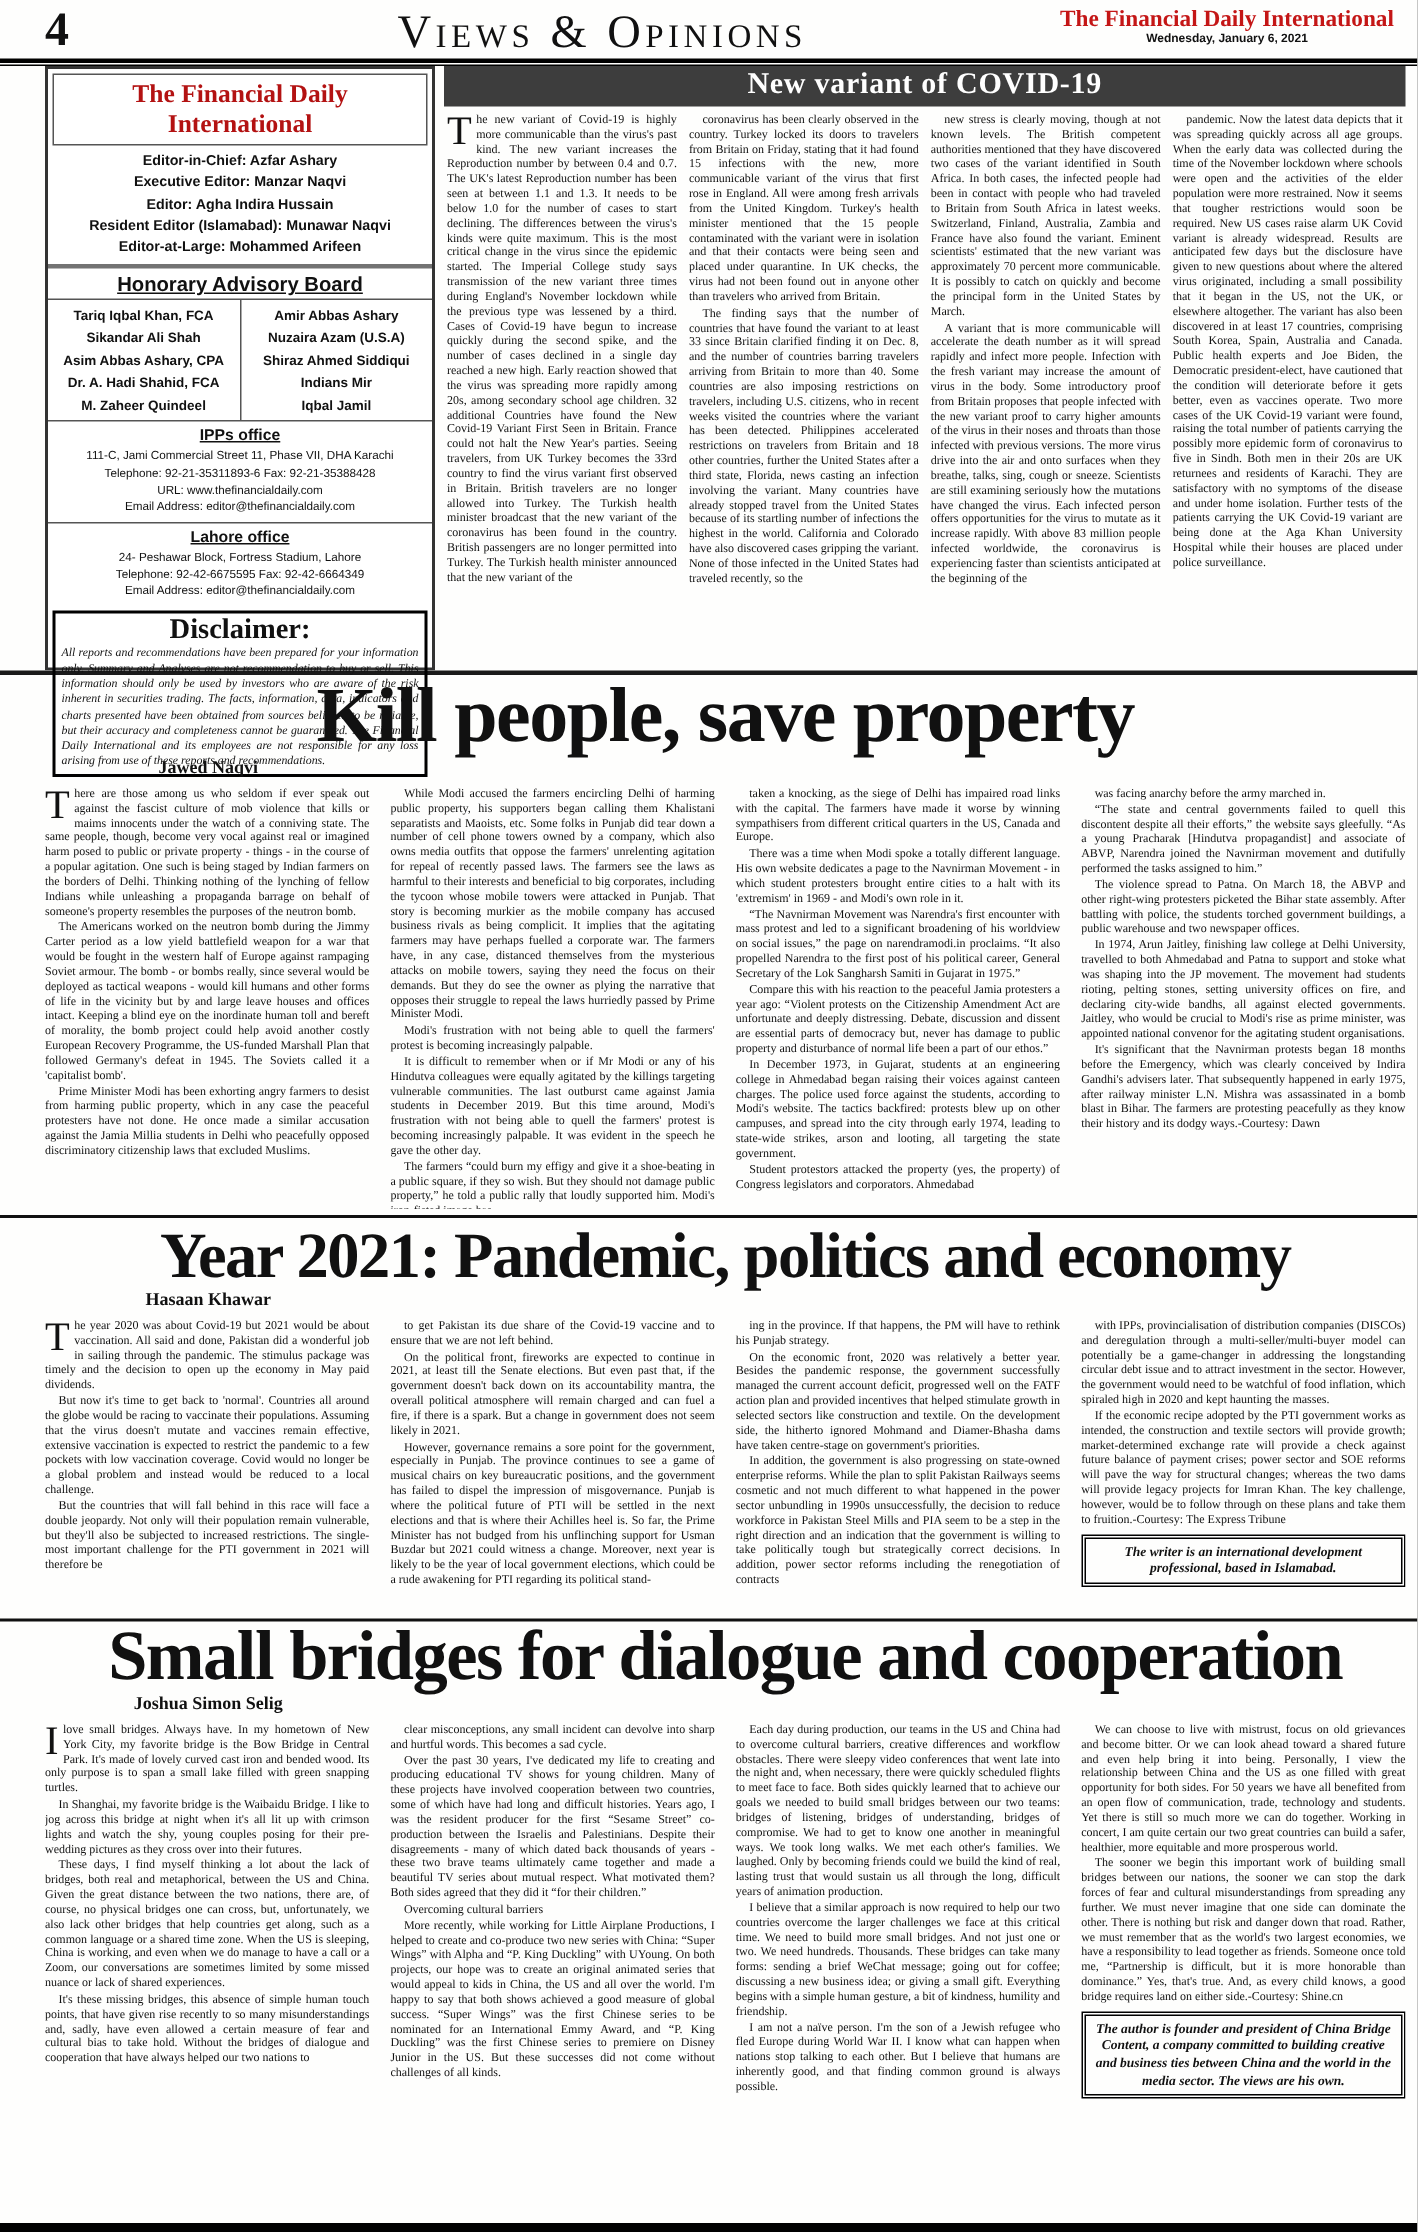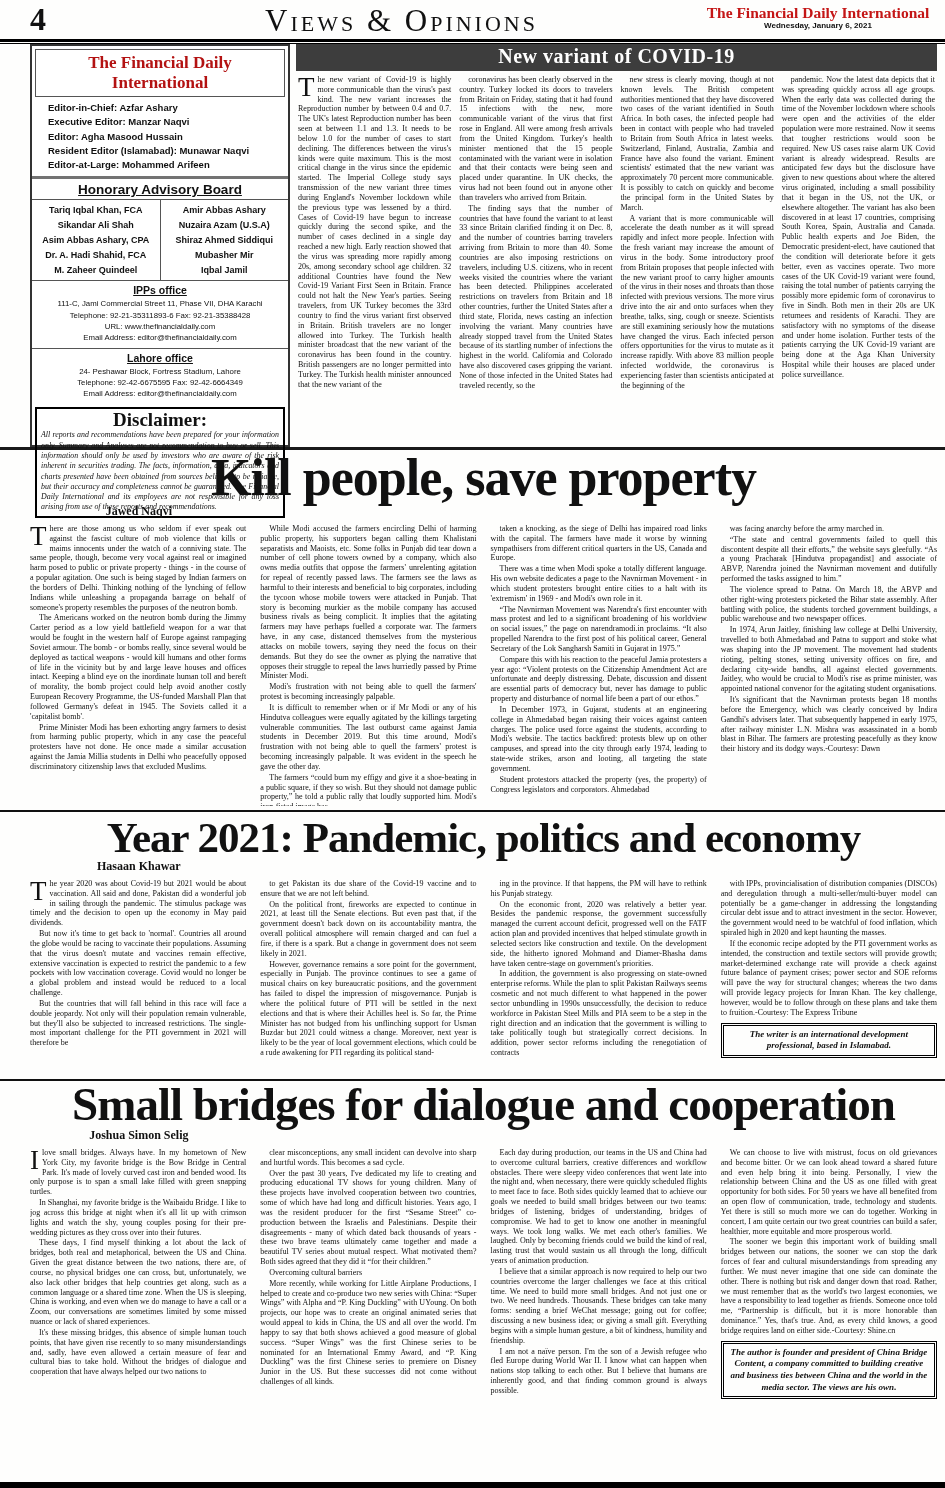--- a/index.html
+++ b/index.html
@@ -16,21 +16,21 @@
   .brand { width:230px; text-align:center; }
   .brand-name { color:#c41616; font-weight:bold; font-size:15.5px; line-height:1.05; }
   .brand-date { font-family:"Liberation Sans", sans-serif; font-weight:bold; font-size:8px; }
   .header-rule { border-top:3px solid #000; border-bottom:1px solid #000; height:5px; margin:0; }
 
   
   .top-region { display:flex; gap:6px; padding:0 8px 0 30px; height:406px; border-bottom:3px solid #1a1a1a; }
   .masthead { width:260px; border:2px solid #333; font-family:"Liberation Sans", sans-serif; background:#fff; }
   .m-title { border:1px solid #555; margin:3px 3px 2px; padding:3px 2px; text-align:center; color:#b31212;
              font-family:"Liberation Serif", serif; font-weight:bold; font-size:17px; }
-  .m-editors { text-align:left; font-weight:bold; font-size:9.5px; line-height:1.5; padding:2px 16px 4px; }
+  .m-editors { text-align:center; font-weight:bold; font-size:9.5px; line-height:1.5; padding:2px 16px 4px; }
   .m-adv-title { text-align:center; font-weight:bold; font-size:13.5px; text-decoration:underline; border-top:3px solid #737373; padding:3px 0 2px; }
   .m-adv-cols { display:flex; border-top:1px solid #555; }
   .m-adv-col { flex:1; text-align:center; font-weight:bold; font-size:9px; line-height:1.65; padding:3px 1px; }
   .m-adv-col + .m-adv-col { border-left:1px solid #555; }
   .m-office-title { text-align:center; font-weight:bold; font-size:10.5px; text-decoration:underline; border-top:1px solid #555; padding:3px 0 1px; }
   .m-office-lines { padding:1px 2px 4px; }
   .m-office-lines div { font-size:7.8px; line-height:1.45; text-align:center; }
   .disclaimer { border:2px solid #000; margin:3px 3px 3px; padding:1px 4px 3px; }
   .disclaimer-title { font-family:"Liberation Serif", serif; font-weight:bold; font-size:19px; text-align:center; line-height:1.1; }
   .disclaimer-text { font-family:"Liberation Serif", serif; font-style:italic; font-size:7.9px; line-height:1.3; text-align:justify; }
@@ -76,38 +76,38 @@
     </div>
   </div>
   <div class="header-rule"></div>
 
   <div class="top-region">
     <div class="masthead">
       <div class="m-title">The Financial Daily International</div>
       <div class="m-editors">
           <div>Editor-in-Chief: Azfar Ashary</div>
           <div>Executive Editor: Manzar Naqvi</div>
-          <div>Editor: Agha Masood Hussain</div>
+          <div>Editor: Agha Indira Hussain</div>
           <div>Resident Editor (Islamabad): Munawar Naqvi</div>
           <div>Editor-at-Large: Mohammed Arifeen</div>
         </div>
       <div class="m-adv-title">Honorary Advisory Board</div>
       <div class="m-adv-cols">
         <div class="m-adv-col">
             <div>Tariq Iqbal Khan, FCA</div>
             <div>Sikandar Ali Shah</div>
             <div>Asim Abbas Ashary, CPA</div>
             <div>Dr. A. Hadi Shahid, FCA</div>
             <div>M. Zaheer Quindeel</div>
           </div>
         <div class="m-adv-col">
             <div>Amir Abbas Ashary</div>
             <div>Nuzaira Azam (U.S.A)</div>
             <div>Shiraz Ahmed Siddiqui</div>
-            <div>Mubasher Mir</div>
+            <div>Indians Mir</div>
             <div>Iqbal Jamil</div>
           </div>
       </div>
       <div class="m-office-title">IPPs office</div>
       <div class="m-office-lines">
           <div>111-C, Jami Commercial Street 11, Phase VII, DHA Karachi</div>
           <div>Telephone: 92-21-35311893-6 Fax: 92-21-35388428</div>
           <div>URL: www.thefinancialdaily.com</div>
           <div>Email Address: editor@thefinancialdaily.com</div>
         </div>

